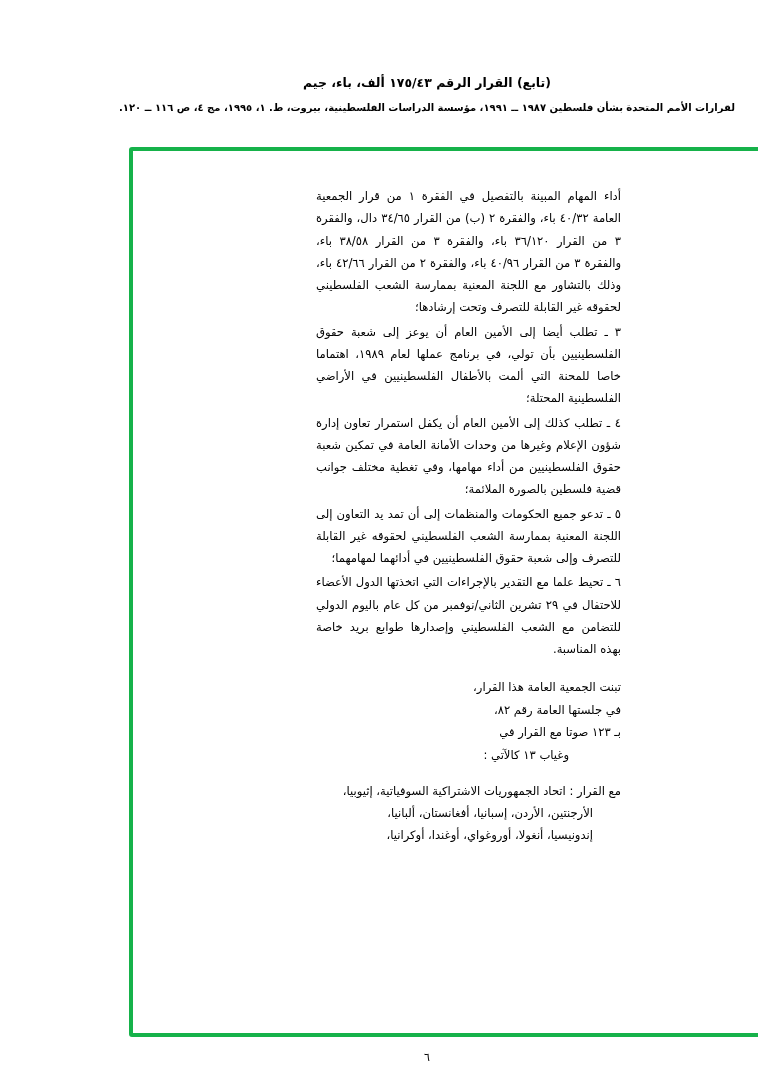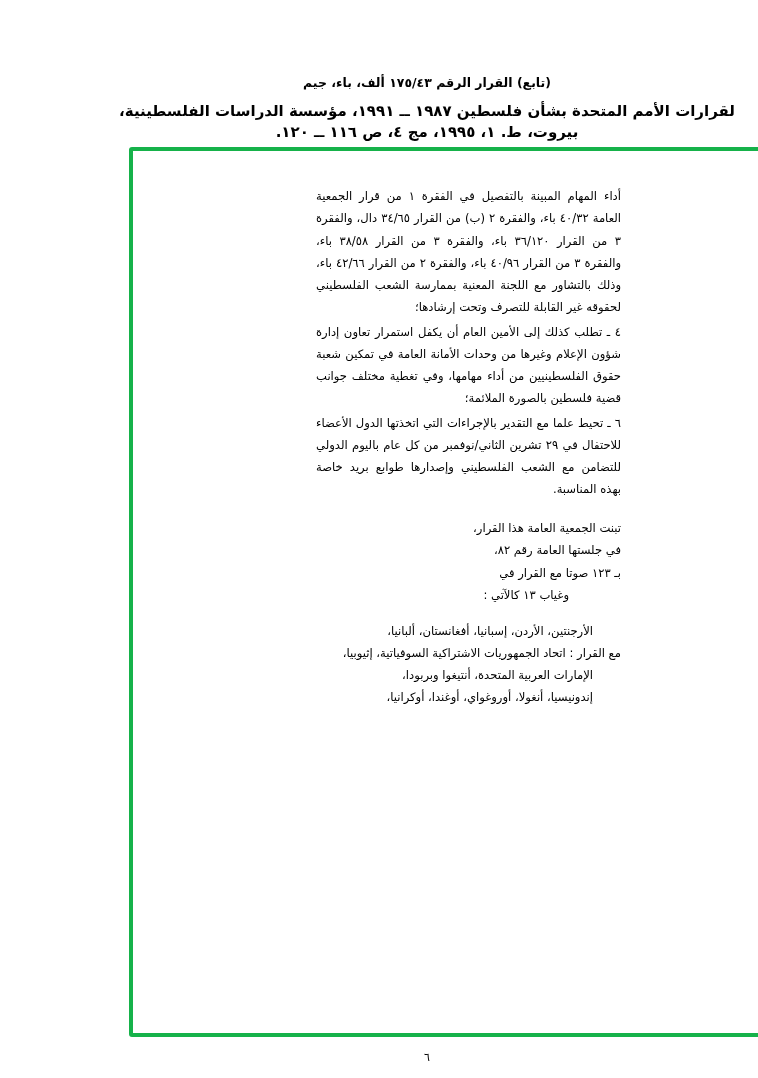--- a/index.html
+++ b/index.html
@@ -26,21 +26,21 @@
     padding-top: 74px;
   }
   .doc-title {
     font-size: 12.5px;
     font-weight: bold;
     letter-spacing: 0px;
     line-height: 1.4;
     direction: rtl;
   }
   .doc-source {
-    font-size: 15px;
+    font-size: 10px;
     font-weight: bold;
     margin-top: 9px;
     direction: rtl;
     line-height: 1.4;
   }
   .frame {
     position: absolute;
     left: 33px;
     top: 147px;
     width: 692px;
@@ -108,37 +108,38 @@
 
   <div class="header-block">
     <div class="doc-title">(تابع) القرار الرقم ١٧٥/٤٣ ألف، باء، جيم</div>
     <div class="doc-source">لقرارات الأمم المتحدة بشأن فلسطين ١٩٨٧ ــ ١٩٩١، مؤسسة الدراسات الفلسطينية، بيروت، ط. ١، ١٩٩٥، مج ٤، ص ١١٦ ــ ١٢٠.</div>
   </div>
 
   <div class="frame">
     <div class="content">
 
       <p class="para justify">أداء المهام المبينة بالتفصيل في الفقرة ١ من قرار الجمعية العامة ٤٠/٣٢ باء، والفقرة ٢ (ب) من القرار ٣٤/٦٥ دال، والفقرة ٣ من القرار ٣٦/١٢٠ باء، والفقرة ٣ من القرار ٣٨/٥٨ باء، والفقرة ٣ من القرار ٤٠/٩٦ باء، والفقرة ٢ من القرار ٤٢/٦٦ باء، وذلك بالتشاور مع اللجنة المعنية بممارسة الشعب الفلسطيني لحقوقه غير القابلة للتصرف وتحت إرشادها؛</p>
+      <p class="para justify">٣ ـ تطلب أيضا إلى الأمين العام أن يوعز إلى شعبة حقوق الفلسطينيين بأن تولي، في برنامج عملها لعام ١٩٨٩، اهتماما خاصا للمحنة التي ألمت بالأطفال الفلسطينيين في الأراضي الفلسطينية المحتلة؛</p>
       <p class="para justify">٤ ـ تطلب كذلك إلى الأمين العام أن يكفل استمرار تعاون إدارة شؤون الإعلام وغيرها من وحدات الأمانة العامة في تمكين شعبة حقوق الفلسطينيين من أداء مهامها، وفي تغطية مختلف جوانب قضية فلسطين بالصورة الملائمة؛</p>
+      <p class="para justify">٥ ـ تدعو جميع الحكومات والمنظمات إلى أن تمد يد التعاون إلى اللجنة المعنية بممارسة الشعب الفلسطيني لحقوقه غير القابلة للتصرف وإلى شعبة حقوق الفلسطينيين في أدائهما لمهامهما؛</p>
       <p class="para justify">٦ ـ تحيط علما مع التقدير بالإجراءات التي اتخذتها الدول الأعضاء للاحتفال في ٢٩ تشرين الثاني/نوفمبر من كل عام باليوم الدولي للتضامن مع الشعب الفلسطيني وإصدارها طوابع بريد خاصة بهذه المناسبة.</p>
 
       <div class="adoption">
         <div class="indent1">تبنت الجمعية العامة هذا القرار،</div>
         <div class="indent1">في جلستها العامة رقم ٨٢،</div>
         <div class="indent1">بـ ١٢٣ صوتا مع القرار في</div>
         <div class="indent2">وغياب ١٣ كالآتي :</div>
       </div>
 
       <div class="votes">
-        <div class="vline hang">الأرجنتين، الأردن، إسبانيا، أفغانستان، ألبانيا،</div>
         <div class="vline">
           <span class="nowrap">مع القرار  :</span>
           <span>اتحاد الجمهوريات الاشتراكية السوفياتية، إثيوبيا،</span>
         </div>
-        <div class="vline hang">الإمارات العربية المتحدة، أنتيغوا وبربودا،</div>
+        <div class="vline hang">الأرجنتين، الأردن، إسبانيا، أفغانستان، ألبانيا،</div>
         <div class="vline hang">إندونيسيا، أنغولا، أوروغواي، أوغندا، أوكرانيا،</div>
       </div>
 
     </div>
   </div>
 
   <div class="page-number">٦</div>
 
 </div>
 

